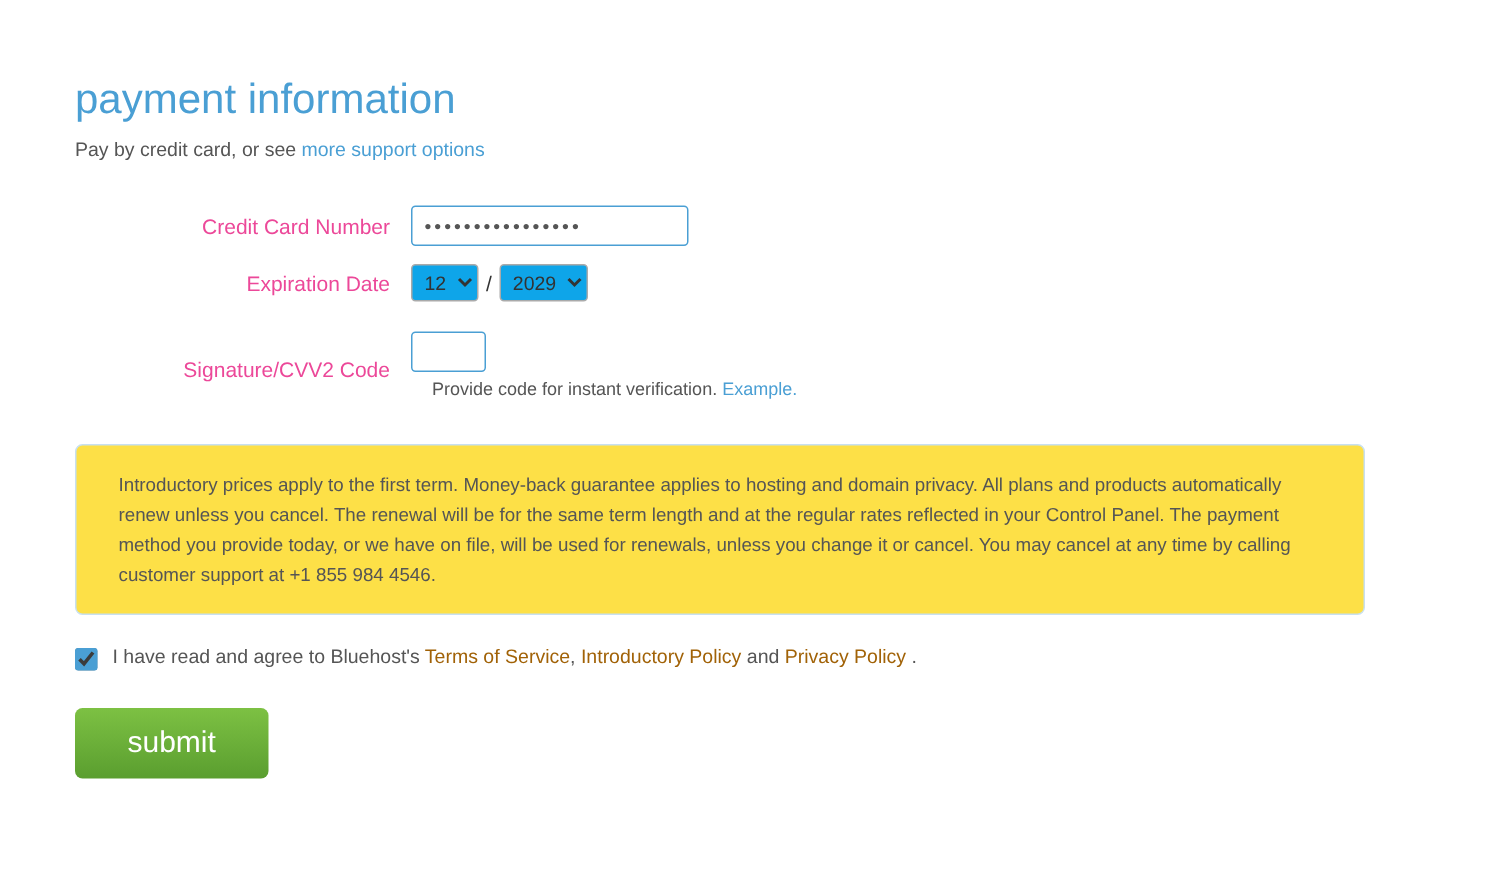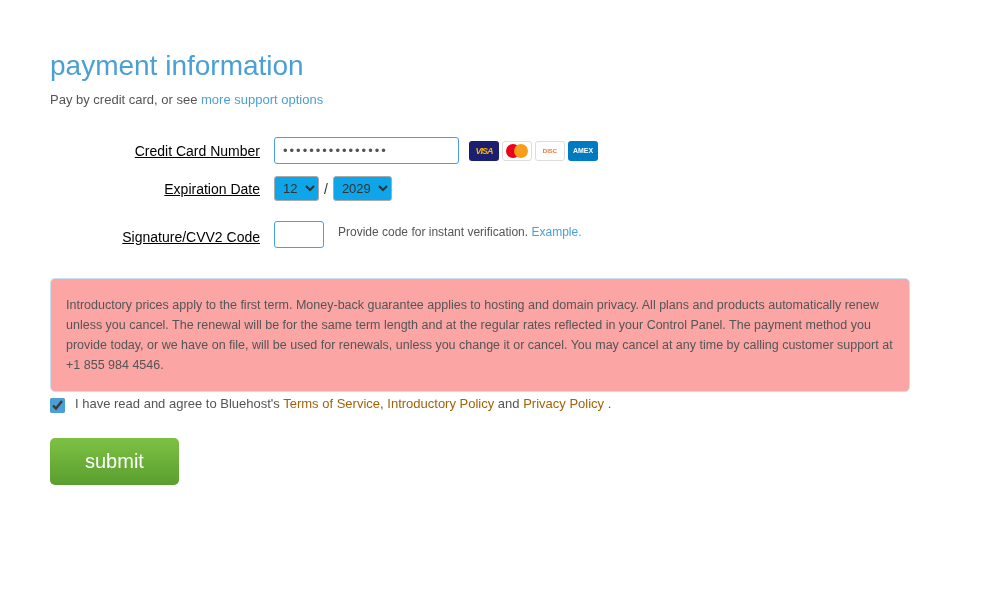--- a/index.html
+++ b/index.html
@@ -29,27 +29,26 @@
     .form-section {
       margin-left: 20px;
       margin-bottom: 30px;
     }
     .form-row {
       display: flex;
       align-items: center;
       margin-bottom: 12px;
     }
     .form-label {
-      color: #000000;
+      color: #ec4899;
       text-align: right;
       width: 190px;
       margin-right: 14px;
       font-size: 14px;
       flex-shrink: 0;
-      text-decoration: underline;
     }
     .cc-input {
       border: 1px solid #4a9fd4;
       border-radius: 3px;
       padding: 5px 8px;
       font-size: 13px;
       width: 185px;
       outline: none;
       letter-spacing: 2px;
       color: #555;
@@ -140,32 +139,32 @@
       font-size: 12px;
       color: #555;
       margin-top: 4px;
     }
     .cvv-hint a {
       color: #4a9fd4;
       text-decoration: none;
     }
     .cvv-row-wrapper {
       display: flex;
-      flex-direction: row;
+      flex-direction: column;
     }
     .notice-box {
-      background: #fca5a5;
+      background: #fde047;
       border: 1px solid #c8e0f0;
       border-radius: 5px;
-      padding: 16px 15px;
+      padding: 16px 28px;
       color: #555;
       font-size: 12.5px;
       line-height: 1.6;
       max-width: 860px;
-      margin-bottom: 4px;
+      margin-bottom: 20px;
     }
     .checkbox-row {
       display: flex;
       align-items: flex-start;
       gap: 10px;
       margin-bottom: 25px;
       font-size: 13px;
       color: #555;
     }
     .checkbox-row input[type="checkbox"] {
@@ -201,31 +200,20 @@
   <span>Pay by credit card, or see </span>
   <a href="#">more support options</a>
 </p>
 
 
 <div class="form-section">
 
   <div class="form-row">
     <label class="form-label">Credit Card Number</label>
     <input type="text" class="cc-input" value="••••••••••••••••" style="">
-    <div class="cc-icons">
-      <div class="card-icon card-visa">VISA</div>
-      <div class="card-icon card-mc">
-        <div class="card-mc-circles">
-          <div class="circle-red"></div>
-          <div class="circle-yellow"></div>
-        </div>
-      </div>
-      <div class="card-icon card-discover">DISC</div>
-      <div class="card-icon card-amex">AMEX</div>
-    </div>
   </div>
 
   <div class="form-row">
     <label class="form-label">Expiration Date</label>
     <div class="expiry-row">
       <select class="expiry-select">
         <option value="01">01</option>
         <option value="02">02</option>
         <option value="03">03</option>
         <option value="04">04</option>

